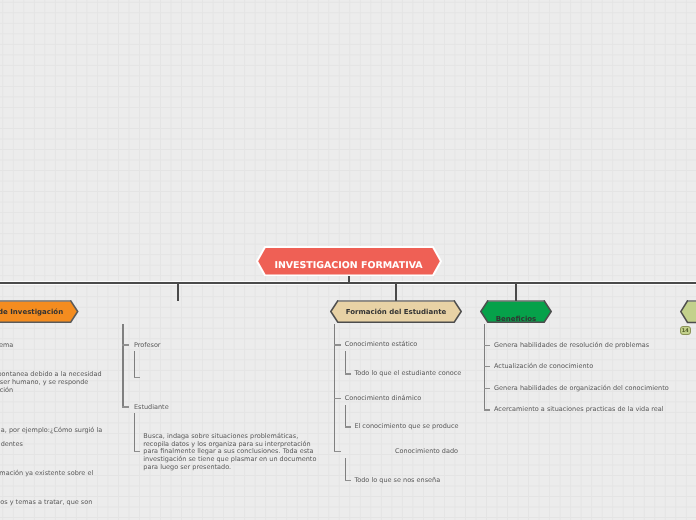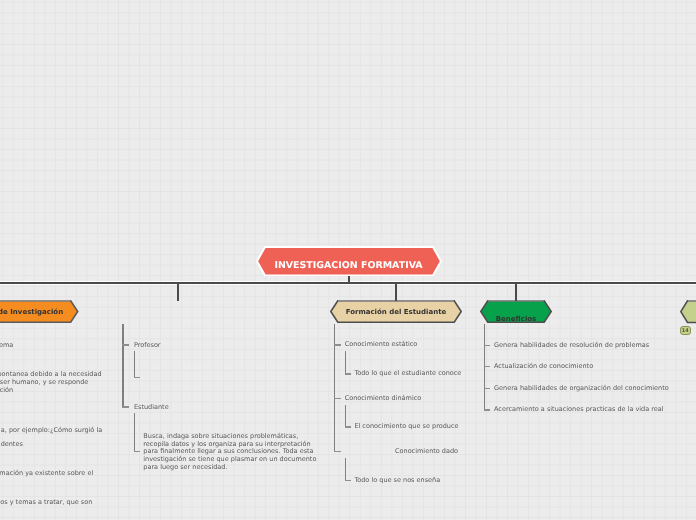--- a/index.html
+++ b/index.html
@@ -106,21 +106,21 @@
     <div class="leaf" style="left: 133.9px; top: 403.8px;">
       <div>Estudiante</div>
     </div>
     <div class="svline" style="left: 133.5px; top: 413.2px; height: 37.4px;"></div>
     <div class="stick" style="left: 133.5px; top: 450.6px; width: 6px;"></div>
     <div class="leaf" style="left: 143.3px; top: 432.8px;">
       <div>Busca, indaga sobre situaciones problemáticas,</div>
       <div>recopila datos y los organiza para su interpretación</div>
       <div>para finalmente llegar a sus conclusiones. Toda esta</div>
       <div>investigación se tiene que plasmar en un documento</div>
-      <div>para luego ser necesidad.</div>
+      <div>para luego ser presentado.</div>
     </div>
     <div class="svline" style="left: 334px; top: 323.7px; height: 128px;"></div>
     <div class="stick" style="left: 334px; top: 344.4px; width: 6.5px;"></div>
     <div class="leaf" style="left: 344.7px; top: 341.3px;">
       <div>Conocimiento estático</div>
     </div>
     <div class="svline" style="left: 344.7px; top: 351.2px; height: 22.2px;"></div>
     <div class="stick" style="left: 344.7px; top: 373.4px; width: 6px;"></div>
     <div class="leaf" style="left: 354.4px; top: 370.3px;">
       <div>Todo lo que el estudiante conoce</div>

